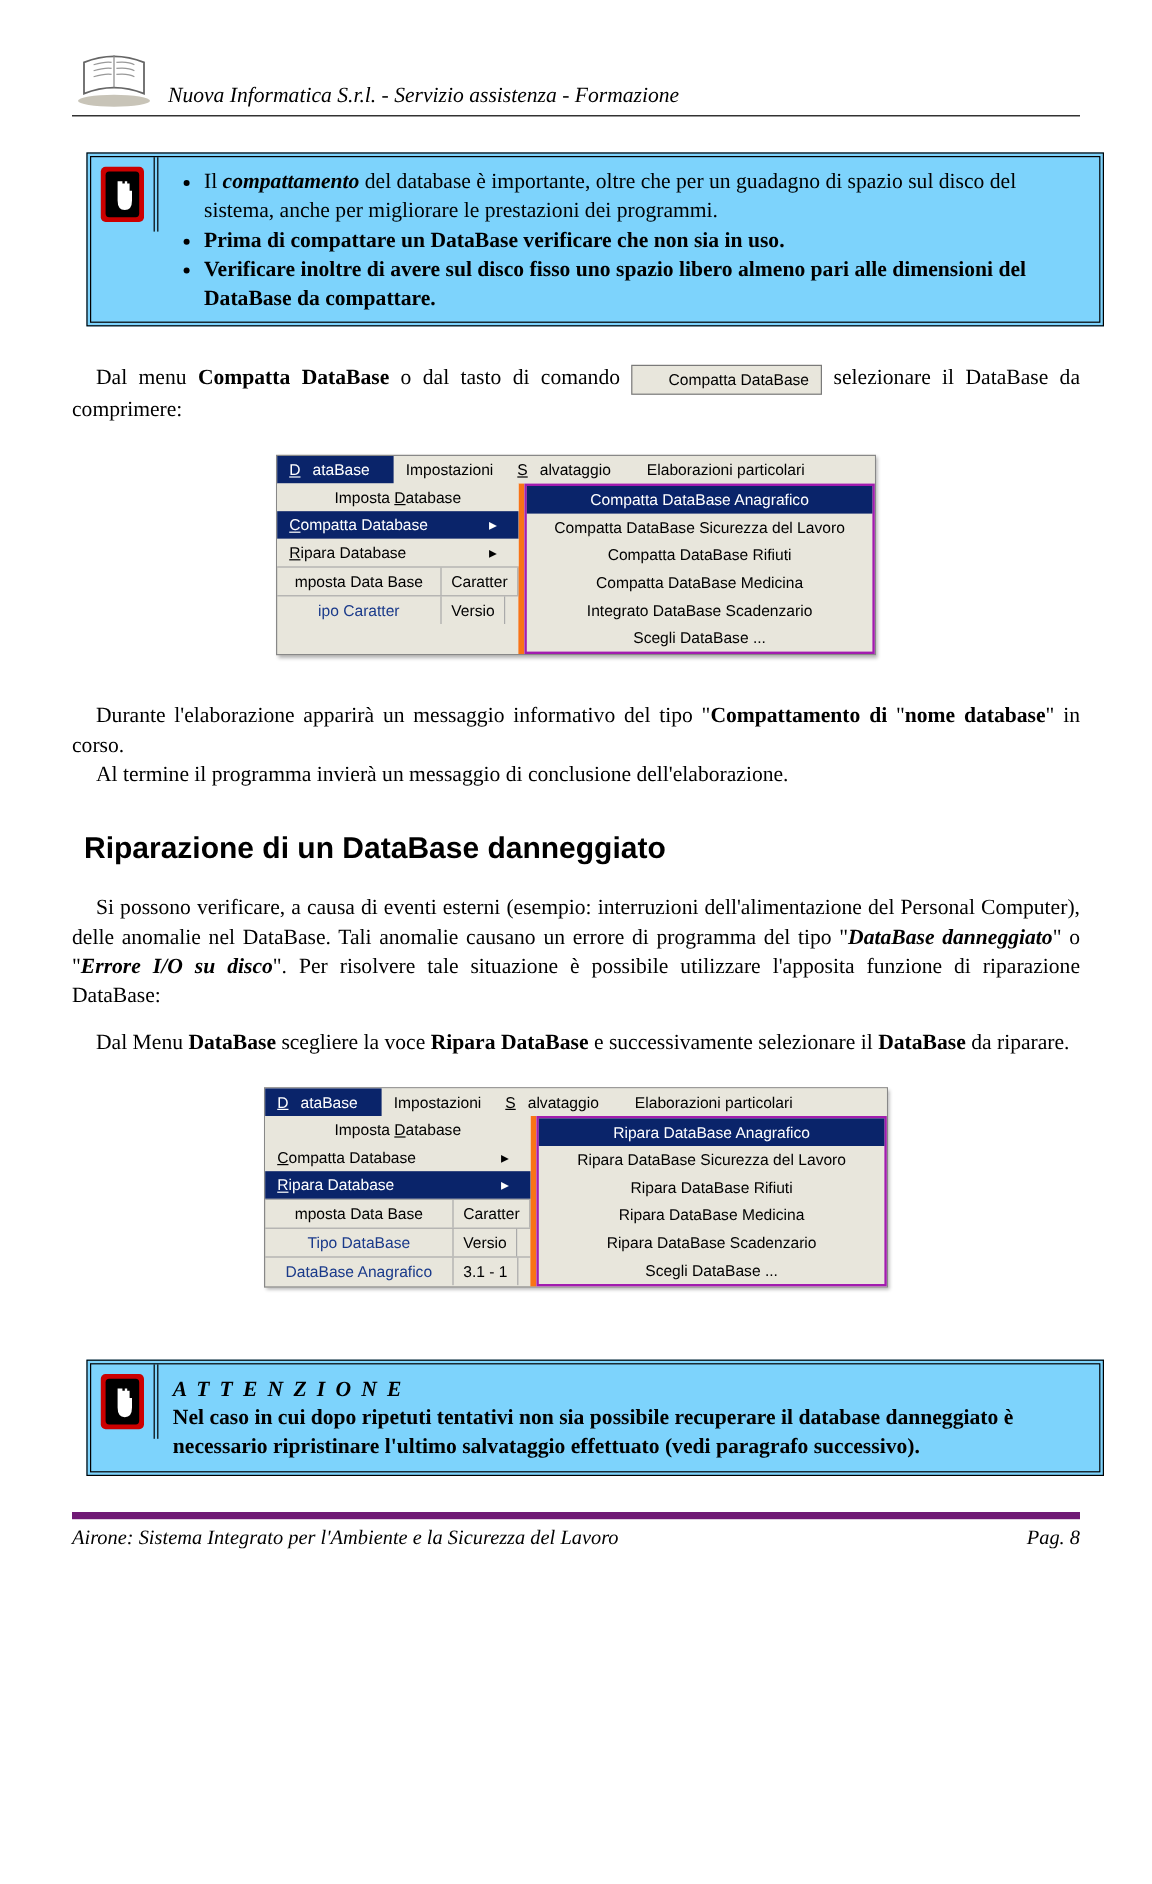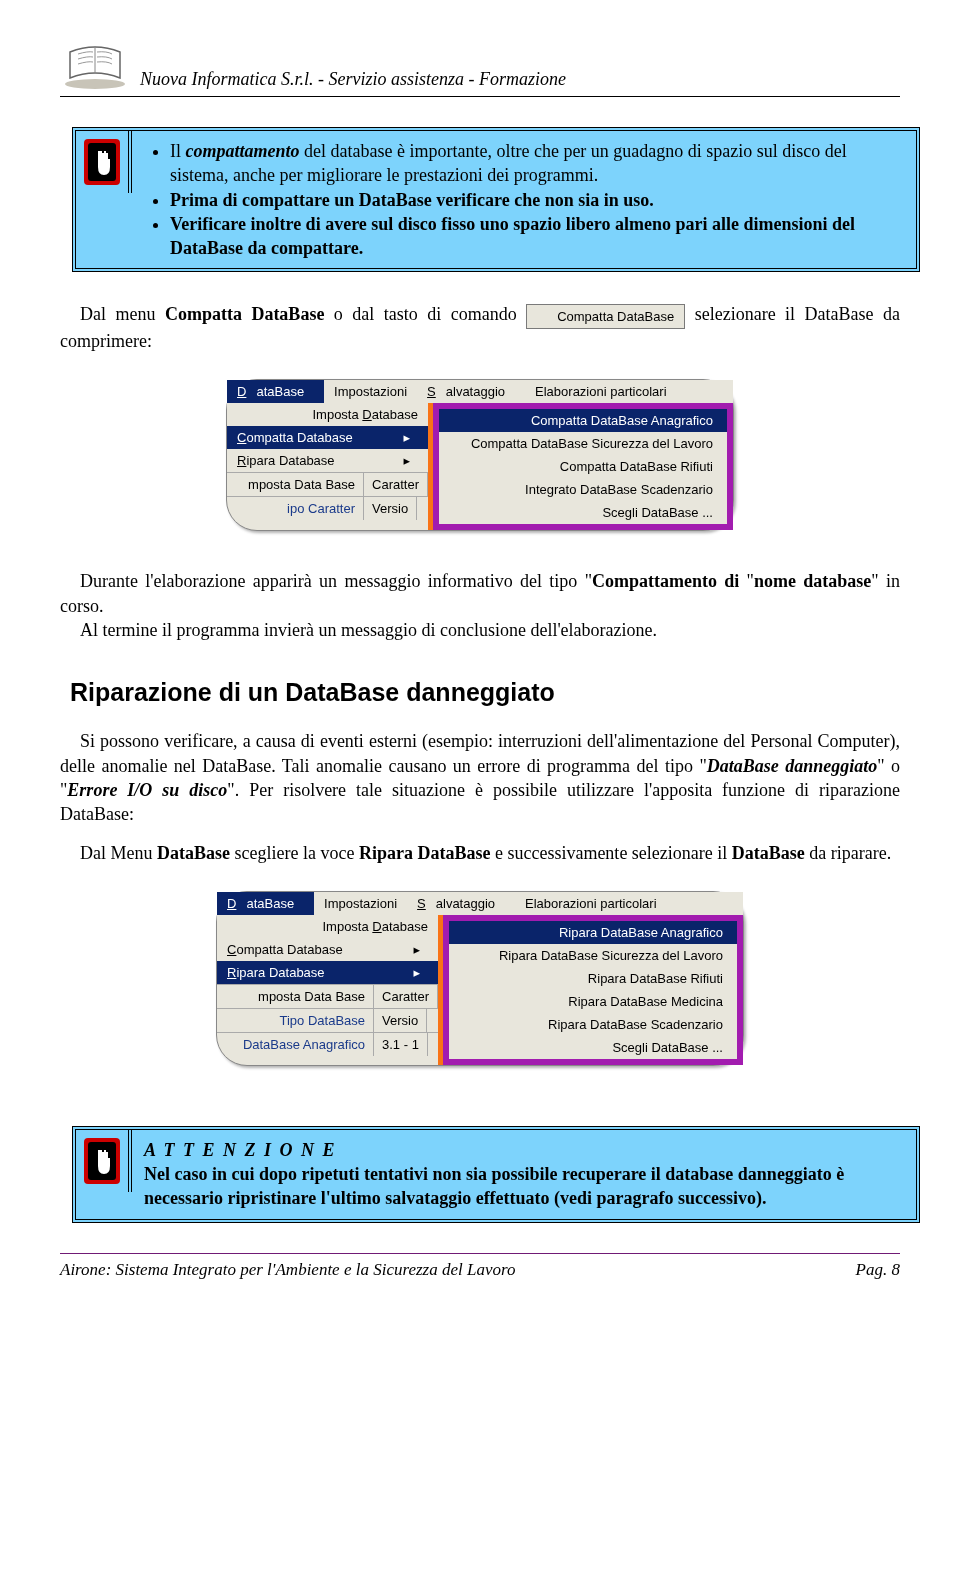--- a/index.html
+++ b/index.html
@@ -95,21 +95,21 @@
   }
   .ui-menubar span {
     padding: 4px 10px;
   }
   .ui-menubar .sel {
     background: #0a246a;
     color: #fff;
   }
   .ui-dropdown {
     background: #e8e6dc;
-    border: 6px solid #a21caf;
+    border: 2px solid #a21caf;
   }
   .ui-dropdown .left {
     min-width: 180px;
     padding: 4px 10px;
   }
   .ui-dropdown .left.sel {
     background: #0a246a;
     color: #fff;
   }
   .ui-dropdown .left-plain {
@@ -135,40 +135,39 @@
     padding: 4px 8px;
     border-right: 1px solid #aaa;
   }
   .heading2 {
     font-family: Arial, sans-serif;
     font-weight: bold;
     font-size: 25px;
     margin: 36px 0 22px 10px;
   }
   .footer {
-    border-top: 1px solid #701a75;
+    border-top: 6px solid #701a75;
     padding-top: 6px;
     display: flex;
     justify-content: space-between;
     font-style: italic;
     font-size: 17px;
     margin-top: 30px;
   }
   u { text-decoration: underline; }
   .arrow {
     margin-left: auto;
     margin-right: 8px;
   }
   .menu-block {
     text-align: center;
     margin: 16px 0 28px 0;
   }
   .menu-block .ui-menu {
-    text-align: right;
-    border-radius: 31px;
+    text-align: center;
   }
   .attention-title {
     text-align: left;
     font-style: italic;
     letter-spacing: 2px;
   }
 </style>
 </head>
 <body>
 
@@ -237,20 +236,21 @@
             </div>
           <div class="toolbar-row">
               <div class="cell" style="width:120px;color:#1a3a8a">ipo Caratter</div>
               <div class="cell">Versio</div>
             </div>
         </div>
         <div class="ui-dropdown submenu">
           <div class="subitem sel">Compatta DataBase Anagrafico</div>
           <div class="subitem">Compatta DataBase Sicurezza del Lavoro</div>
           <div class="subitem">Compatta DataBase Rifiuti</div>
+          <div class="subitem">Compatta DataBase Medicina</div>
           <div class="subitem">Integrato DataBase Scadenzario</div>
           <div class="subitem">Scegli DataBase ...</div>
         </div>
       </div>
     </div>
   </div>
 
   <div class="body-text body-indent">
     <span>Durante l'elaborazione apparirà un messaggio informativo del tipo "</span><b>Compattamento di</b><span> "</span><b>nome database</b><span>" in corso.</span><br>
     <span style="display:block;text-indent:20px">Al termine il programma invierà un messaggio di conclusione dell'elaborazione.</span>

